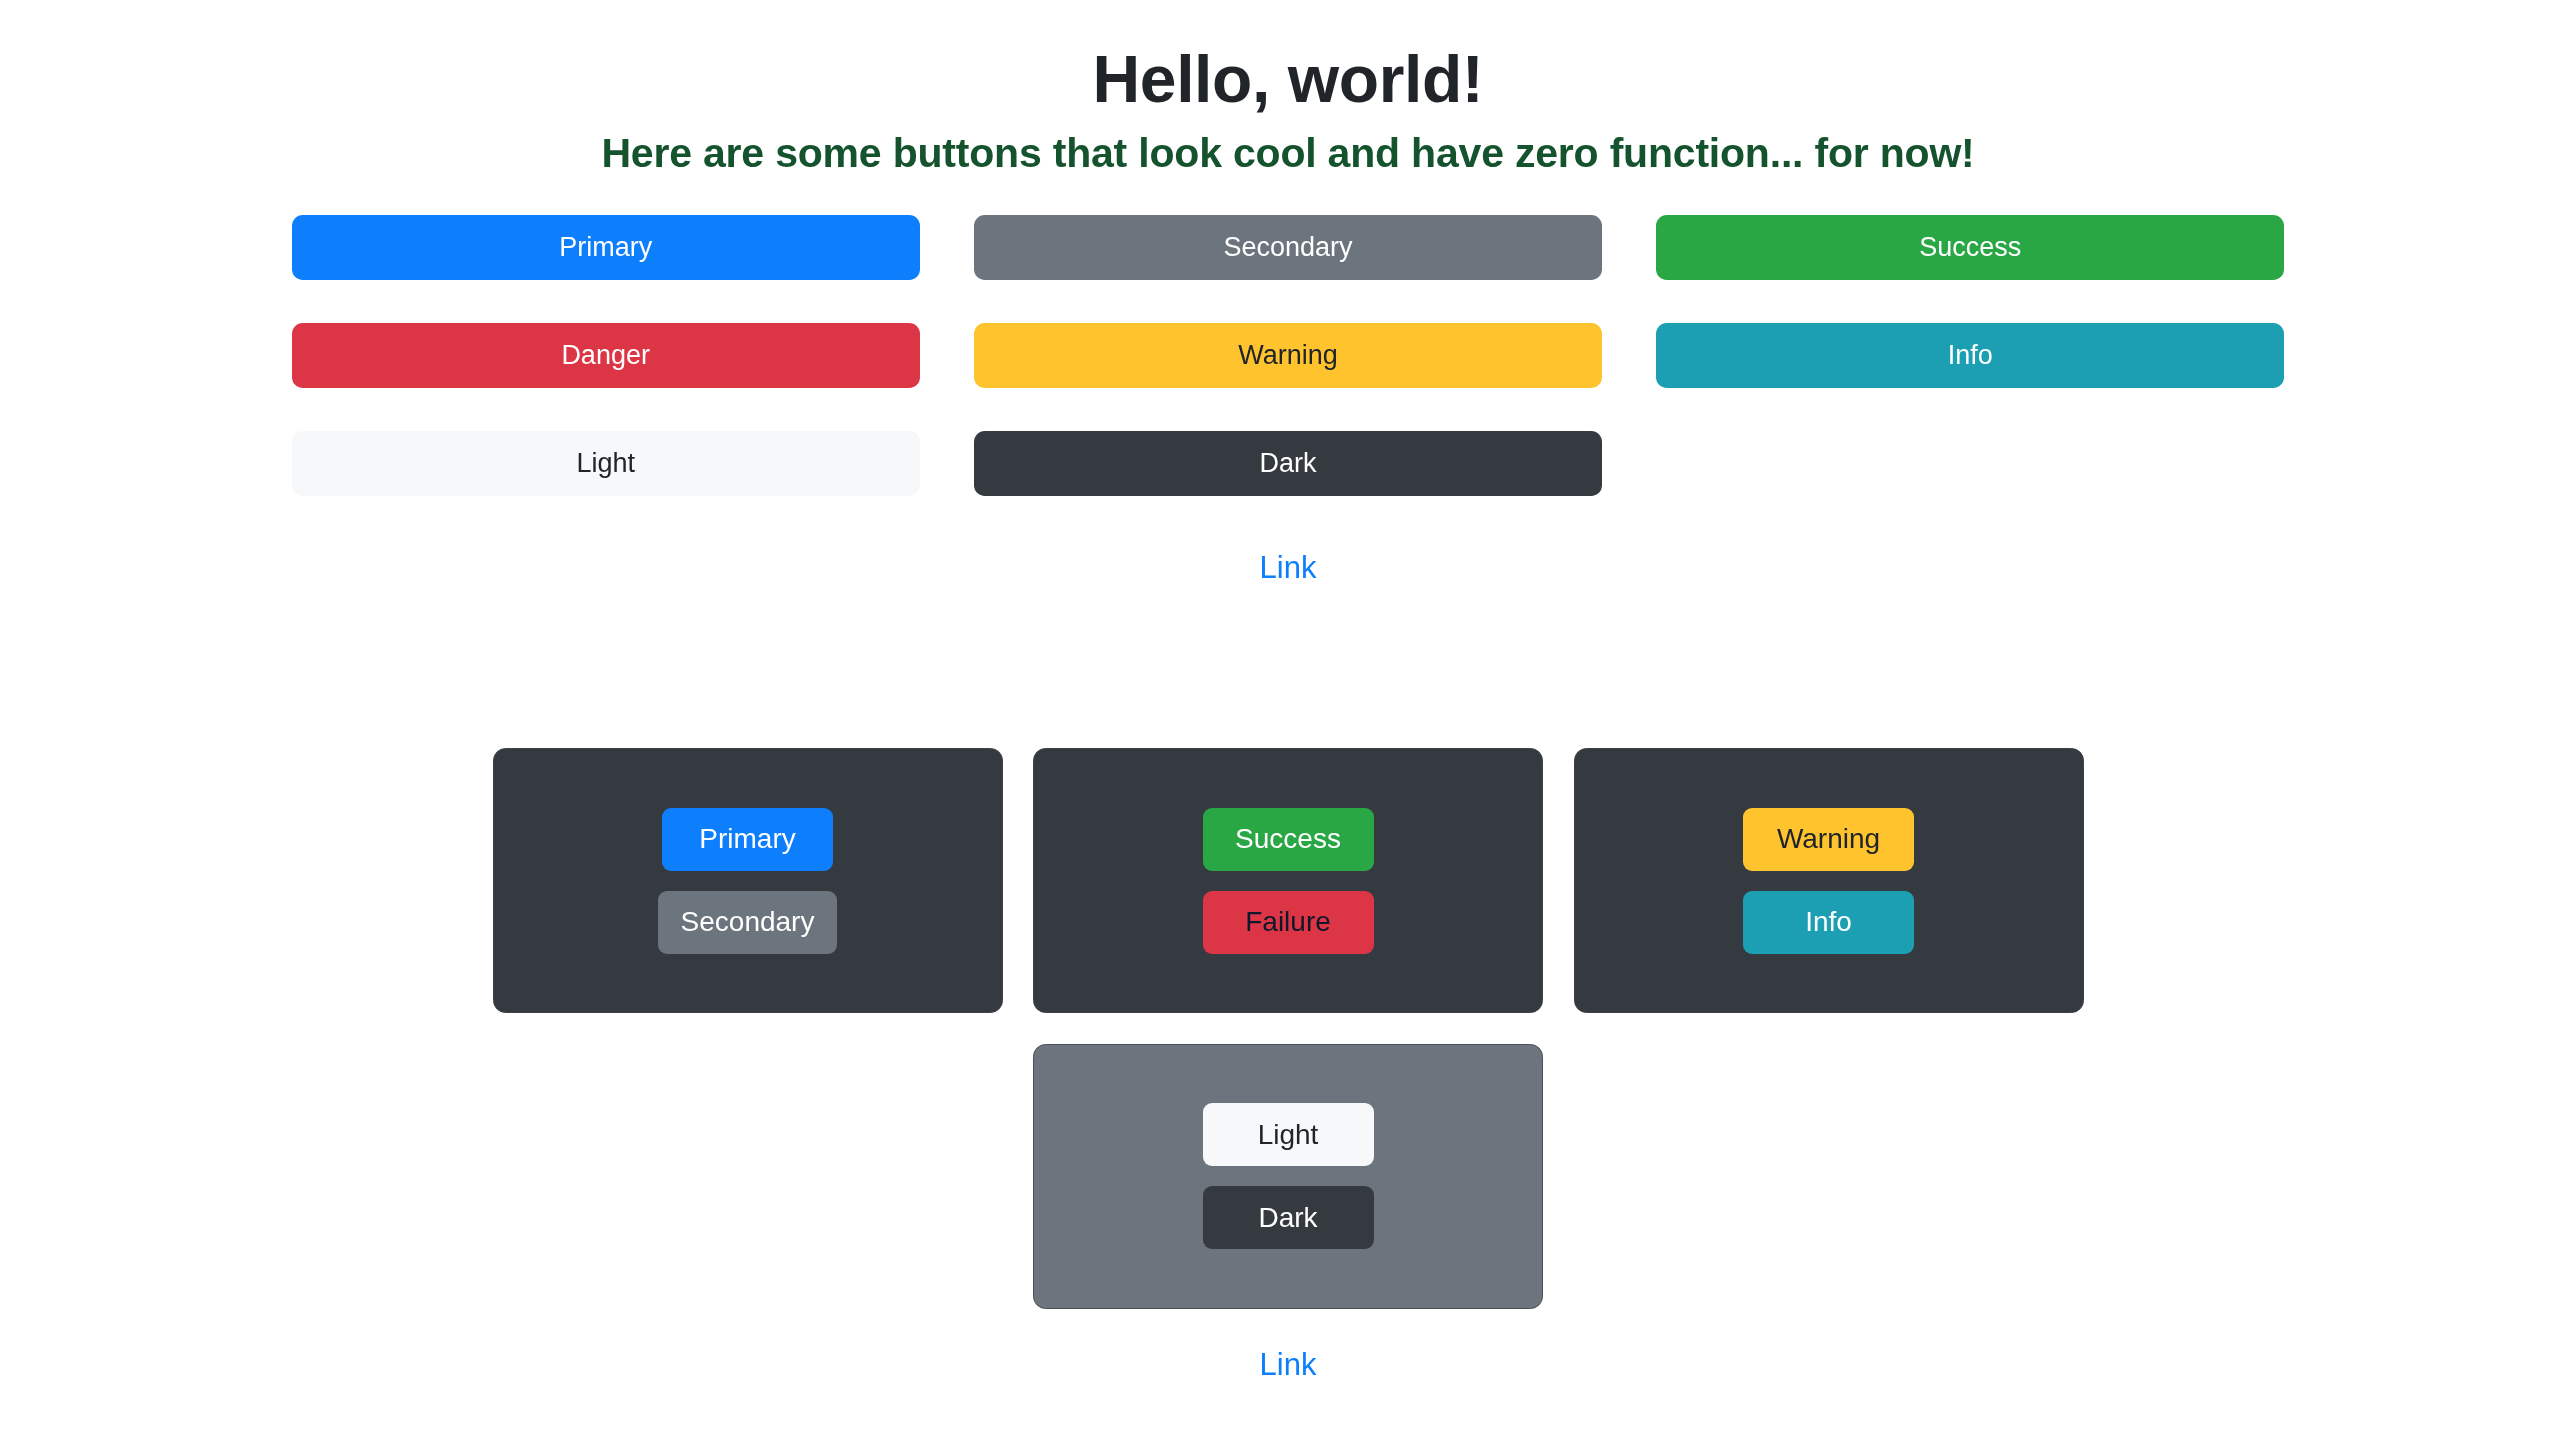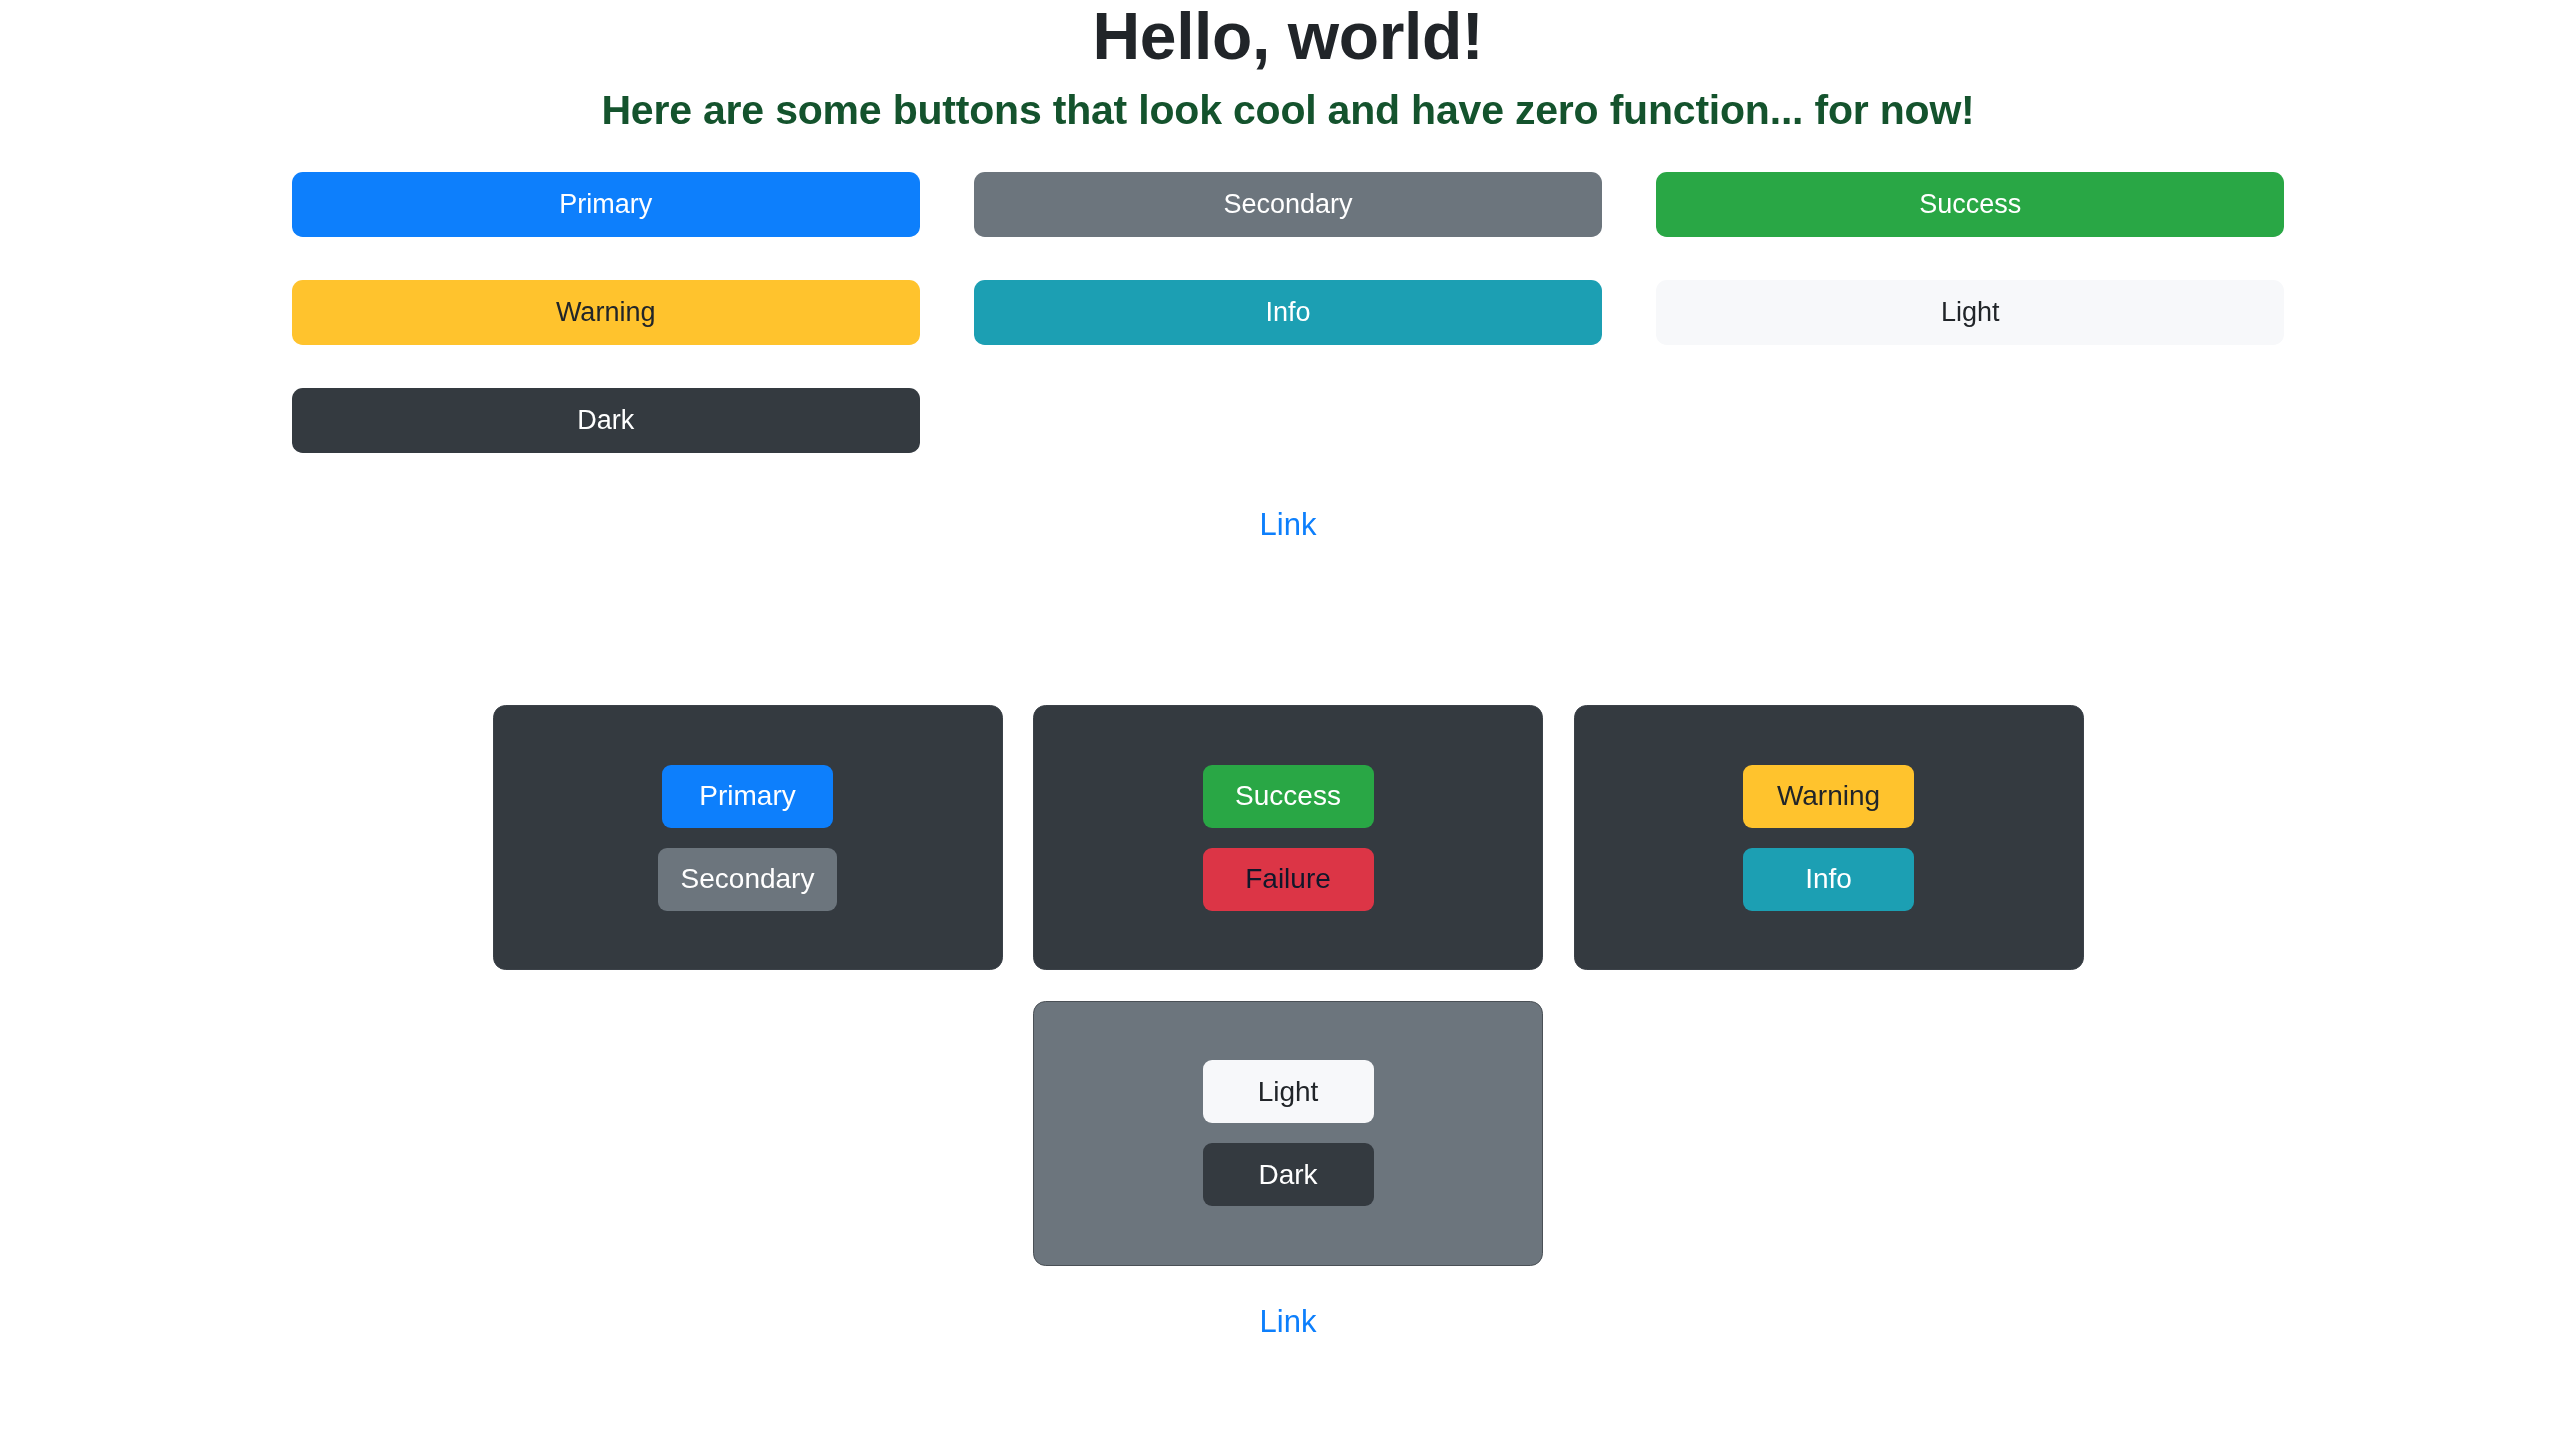--- a/index.html
+++ b/index.html
@@ -14,20 +14,21 @@
     font-family: "Liberation Sans", "DejaVu Sans", sans-serif;
     color: #212529;
     -webkit-font-smoothing: antialiased;
   }
 
   .page {
     width: 2576px;
     height: 1128px;
     position: relative;
     box-sizing: border-box;
+    margin-top: 43px;
   }
 
   
   .title {
     text-align: center;
     font-size: 66px;
     line-height: 1.1;
     font-weight: 600;
     color: #212529;
     margin: 0;
@@ -144,20 +145,21 @@
 
 <div class="page">
 
   <h1 class="title">Hello, world!</h1>
   <h2 class="subtitle">Here are some buttons that look cool and have zero function... for now!</h2>
 
   <div class="btn-grid">
     <button class="wide-btn" style="background: rgb(13, 127, 252); color: rgb(255, 255, 255);">Primary</button>
     <button class="wide-btn" style="background: rgb(108, 117, 125); color: rgb(255, 255, 255);">Secondary</button>
     <button class="wide-btn" style="background: rgb(41, 167, 69); color: rgb(255, 255, 255);">Success</button>
+    <button class="wide-btn" style="background: rgb(220, 53, 70); color: rgb(255, 255, 255);">Danger</button>
     <button class="wide-btn" style="background: rgb(255, 195, 45); color: rgb(33, 37, 41);">Warning</button>
     <button class="wide-btn" style="background: rgb(28, 159, 179); color: rgb(255, 255, 255);">Info</button>
     <button class="wide-btn" style="background: rgb(247, 248, 250); color: rgb(33, 37, 41);">Light</button>
     <button class="wide-btn" style="background: rgb(52, 58, 64); color: rgb(255, 255, 255);">Dark</button>
     <span class="wide-btn slot-empty"></span>
   </div>
 
   <div class="link-row top">
     <a href="#" class="link-btn" style="color: rgb(13, 127, 252);">Link</a>
   </div>

